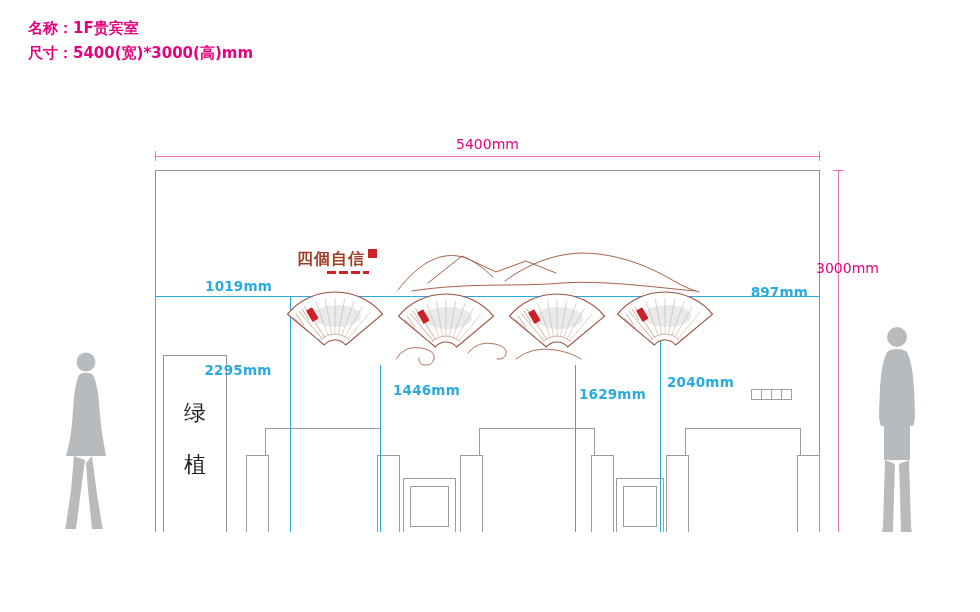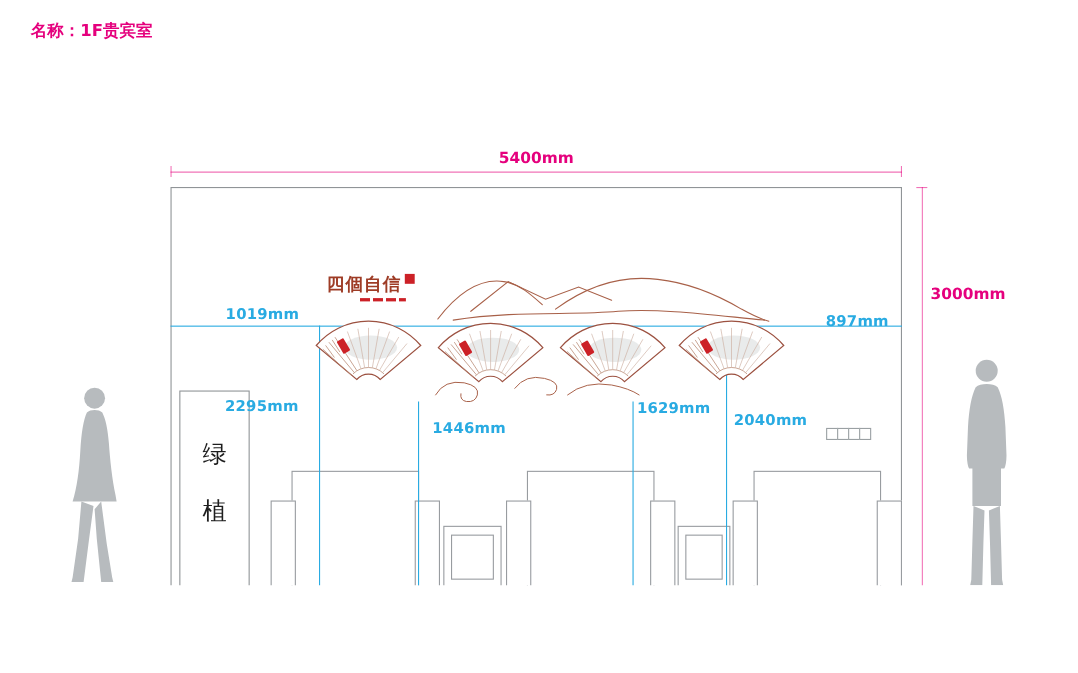--- a/index.html
+++ b/index.html
@@ -6,40 +6,41 @@
   html,body{background:#fff}
   body{width:980px;height:612px;font-family:"DejaVu Sans","Liberation Sans",sans-serif}
   .page{position:relative;width:980px;height:532px;background:#fff;overflow:hidden}
   .header{position:absolute;left:28px;top:16px;color:#e5007d;font-size:15px;font-weight:bold;line-height:25px}
   .room{position:absolute;left:155px;top:170px;width:665px;height:365px;border:1.5px solid #909497;background:#fff}
   .plant{position:absolute;left:163px;top:355px;width:64px;height:180px;border:1.5px solid #909497;background:#fff;
          display:flex;flex-direction:column;align-items:center;padding-top:42px;gap:22px;color:#1e1e1e;font-size:22px}
   .fr{position:absolute;background:#fff;border:1.5px solid #989ca0}
   .ml{position:absolute}
   .mline{border-color:rgba(229,0,125,.55)}
-  .mlab{position:absolute;color:#e5007d;font-size:14px;font-weight:bold}
+  .mlab{position:absolute;color:#e5007d;font-size:14px;font-weight:normal}
   .blab{position:absolute;color:#29abe2;font-size:13.5px;font-weight:600;letter-spacing:.2px}
   .bl{position:absolute}
   .bl.h{border-top:1px solid #29abe2}
   .bl.v{border-left:1px solid #29abe2}
   .gfx{position:absolute;left:0;top:0;pointer-events:none}
   .logo{position:absolute;left:297px;top:249px;width:110px;color:#9e3c26}
   .logo-text{font-family:"DejaVu Serif","Liberation Serif",serif;font-size:16px;font-weight:bold;letter-spacing:1px}
   .logo-seal{display:inline-block;width:9px;height:9px;background:#cc2127;margin-left:3px;vertical-align:6px}
   .logo-sub{width:42px;height:3px;margin:1px 0 0 30px;background:repeating-linear-gradient(90deg,#cc2127 0 9px,transparent 9px 12px)}
   .switches{position:absolute;left:752px;top:389px;display:flex}
   .sw{width:11px;height:11px;border:1px solid #9aa0a3;margin-left:-1px;background:#fff}
 </style>
 </head>
 <body>
 
 <div class="page">
 
   <div class="header">
     <div><span>名称：</span><span>1F贵宾室</span></div>
+    <div><span>尺寸：</span><span>5400(宽)*3000(高)mm</span></div>
   </div>
 
   <div class="room"></div>
 
   <div class="plant">
     <span>绿</span>
     <span>植</span>
   </div>
 
   <div class="fr" style="left:265px;top:428px;width:116px;height:106px"></div>
@@ -126,22 +127,22 @@
   </div>
 
   <div class="ml mline" style="left:155px;top:156px;width:665px;border-top:1px solid rgba(229,0,125,.55)"></div>
   <div class="ml mline" style="left:155px;top:151px;height:10px;border-left:1px solid rgba(229,0,125,.55)"></div>
   <div class="ml mline" style="left:819px;top:151px;height:10px;border-left:1px solid rgba(229,0,125,.55)"></div>
   <div class="mlab" style="left:155px;top:136px;width:665px;text-align:center">5400mm</div>
 
   <div class="ml mline" style="left:838px;top:170px;height:365px;border-left:1px solid rgba(229,0,125,.55)"></div>
   <div class="ml mline" style="left:833px;top:170px;width:10px;border-top:1px solid rgba(229,0,125,.55)"></div>
   <div class="ml mline" style="left:833px;top:534px;width:10px;border-top:1px solid rgba(229,0,125,.55)"></div>
-  <div class="mlab" style="left:846px;top:260px">3000mm</div>
+  <div class="mlab" style="left:816px;top:260px">3000mm</div>
 
   <div class="blab" style="left:172px;top:278px;width:100px;text-align:right">1019mm</div>
   <div class="blab" style="left:708px;top:284px;width:100px;text-align:right">897mm</div>
   <div class="blab" style="left:192px;top:362px;width:92px;text-align:center">2295mm</div>
   <div class="blab" style="left:393px;top:382px">1446mm</div>
-  <div class="blab" style="left:579px;top:363px">1629mm</div>
+  <div class="blab" style="left:579px;top:386px">1629mm</div>
   <div class="blab" style="left:667px;top:374px">2040mm</div>
 
 </div>
 
 </body></html>

